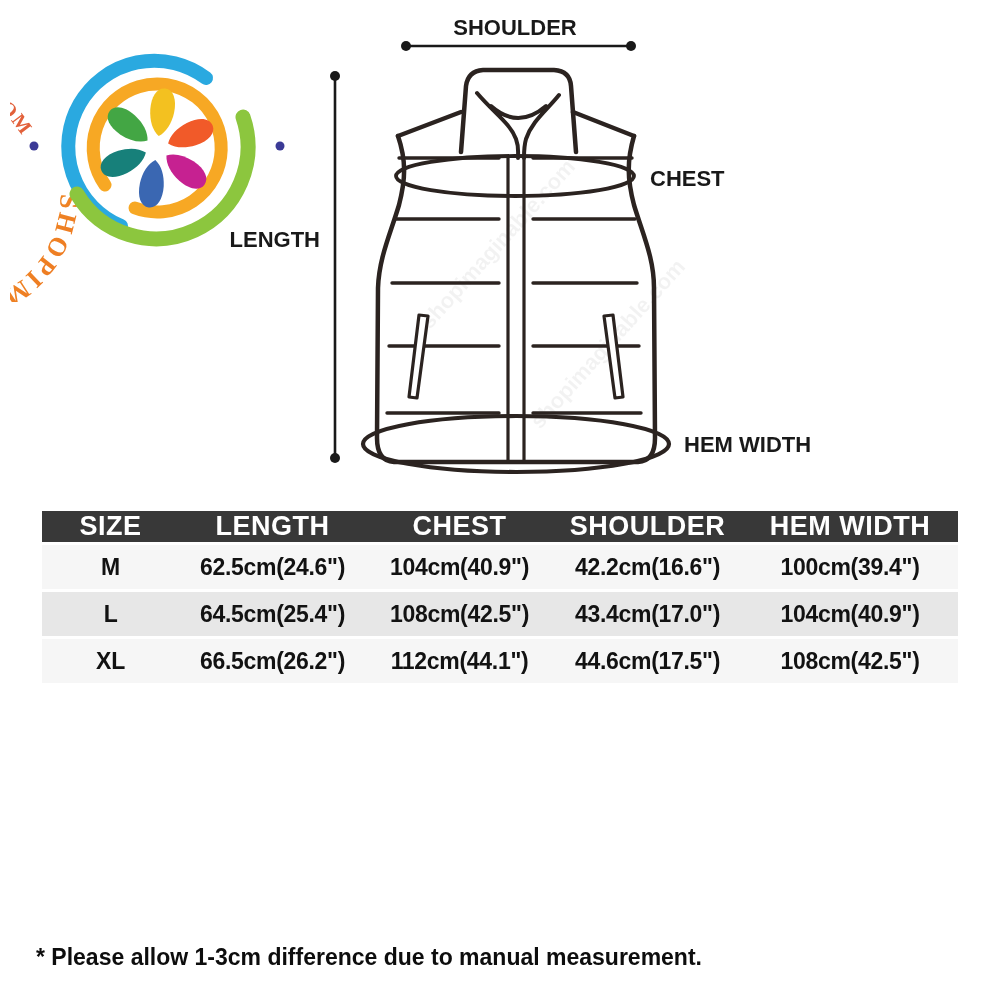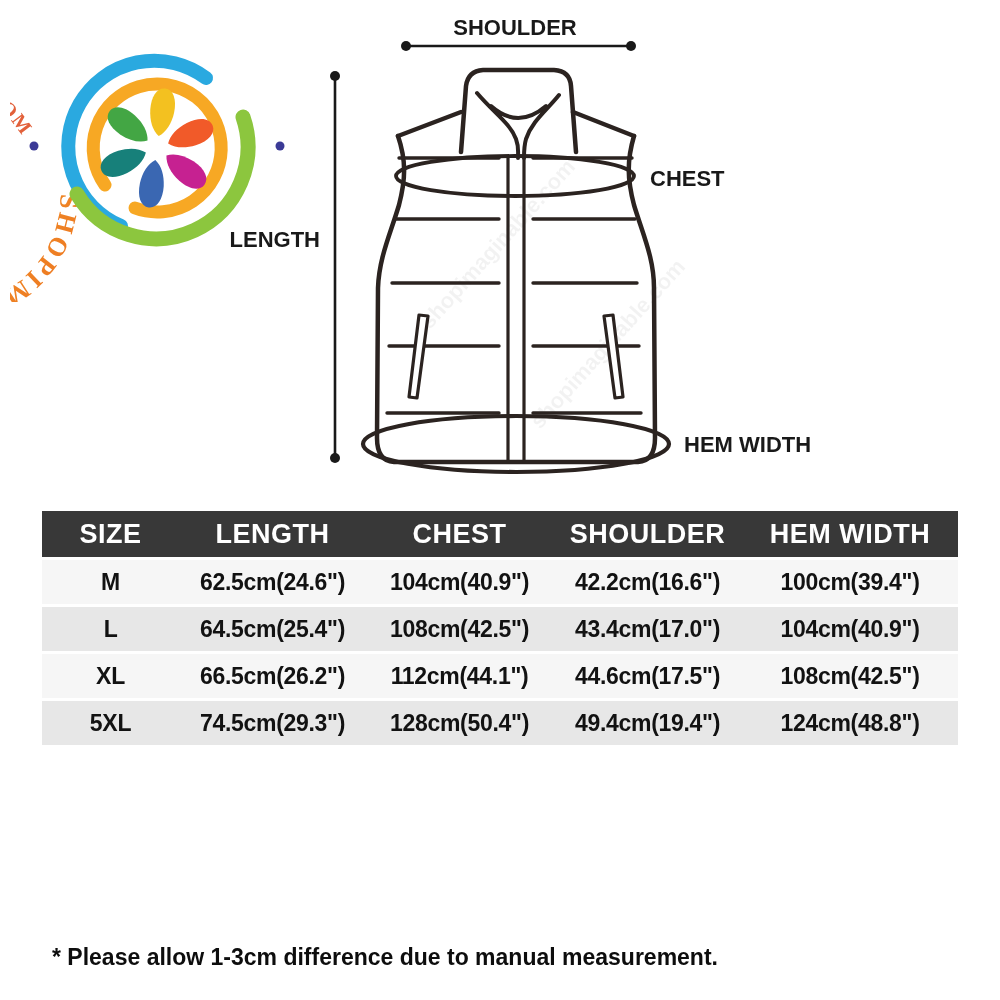--- a/index.html
+++ b/index.html
@@ -3,26 +3,26 @@
 <meta charset="utf-8">
 <style>
   html,body{margin:0;padding:0;background:#fff;}
   .canvas{position:relative;width:1000px;height:1000px;background:#ffffff;overflow:hidden;
           font-family:"Liberation Sans",sans-serif;}
   .diagram-svg{position:absolute;left:0;top:0;}
   .logo-svg{position:absolute;left:10px;top:6px;}
   .size-table{position:absolute;left:42px;top:508px;width:916px;
               border-collapse:separate;border-spacing:0 3px;table-layout:fixed;}
   .size-table thead th{background:#383838;color:#ffffff;font-size:27px;font-weight:700;
-              height:46px;padding:0;text-align:center;letter-spacing:0.5px;}
+              height:31px;padding:0;text-align:center;letter-spacing:0.5px;}
   .size-table tbody td{font-size:23px;font-weight:700;color:#121212;height:44px;
               text-align:center;padding:0;letter-spacing:-0.3px;}
   .size-table tbody tr:nth-child(odd) td{background:#f6f6f6;}
   .size-table tbody tr:nth-child(even) td{background:#e7e7e7;}
-  .footnote{position:absolute;left:52px;top:944px;font-size:23px;font-weight:700;color:#0d0d0d;}
+  .footnote{position:absolute;left:36px;top:944px;font-size:23px;font-weight:700;color:#0d0d0d;}
   .vest{stroke:#2b2320;fill:none;stroke-linecap:round;stroke-linejoin:round;}
   .measure{stroke:#191919;stroke-width:2.6;}
   .diag-label{font-family:"Liberation Sans",sans-serif;font-size:22px;font-weight:700;fill:#191919;}
   .arc-text-top{font-family:"Liberation Serif",serif;font-size:26px;font-weight:700;letter-spacing:3px;}
   .arc-text-bottom{font-family:"Liberation Serif",serif;font-size:20px;font-weight:700;letter-spacing:1px;}
   .watermark{font-size:22px;font-weight:700;fill:rgba(0,0,0,0.05);}
 </style>
 </head>
 <body>
 
@@ -137,24 +137,17 @@
         <td>43.4cm(17.0")</td>
         <td>104cm(40.9")</td>
       </tr>
       <tr>
         <td>XL</td>
         <td>66.5cm(26.2")</td>
         <td>112cm(44.1")</td>
         <td>44.6cm(17.5")</td>
         <td>108cm(42.5")</td>
       </tr>
-      <tr>
-        <td>5XL</td>
-        <td>74.5cm(29.3")</td>
-        <td>128cm(50.4")</td>
-        <td>49.4cm(19.4")</td>
-        <td>124cm(48.8")</td>
-      </tr>
     </tbody>
   </table>
 
   <div class="footnote">* Please allow 1-3cm difference due to manual measurement.</div>
 </div>
 
 </body></html>

